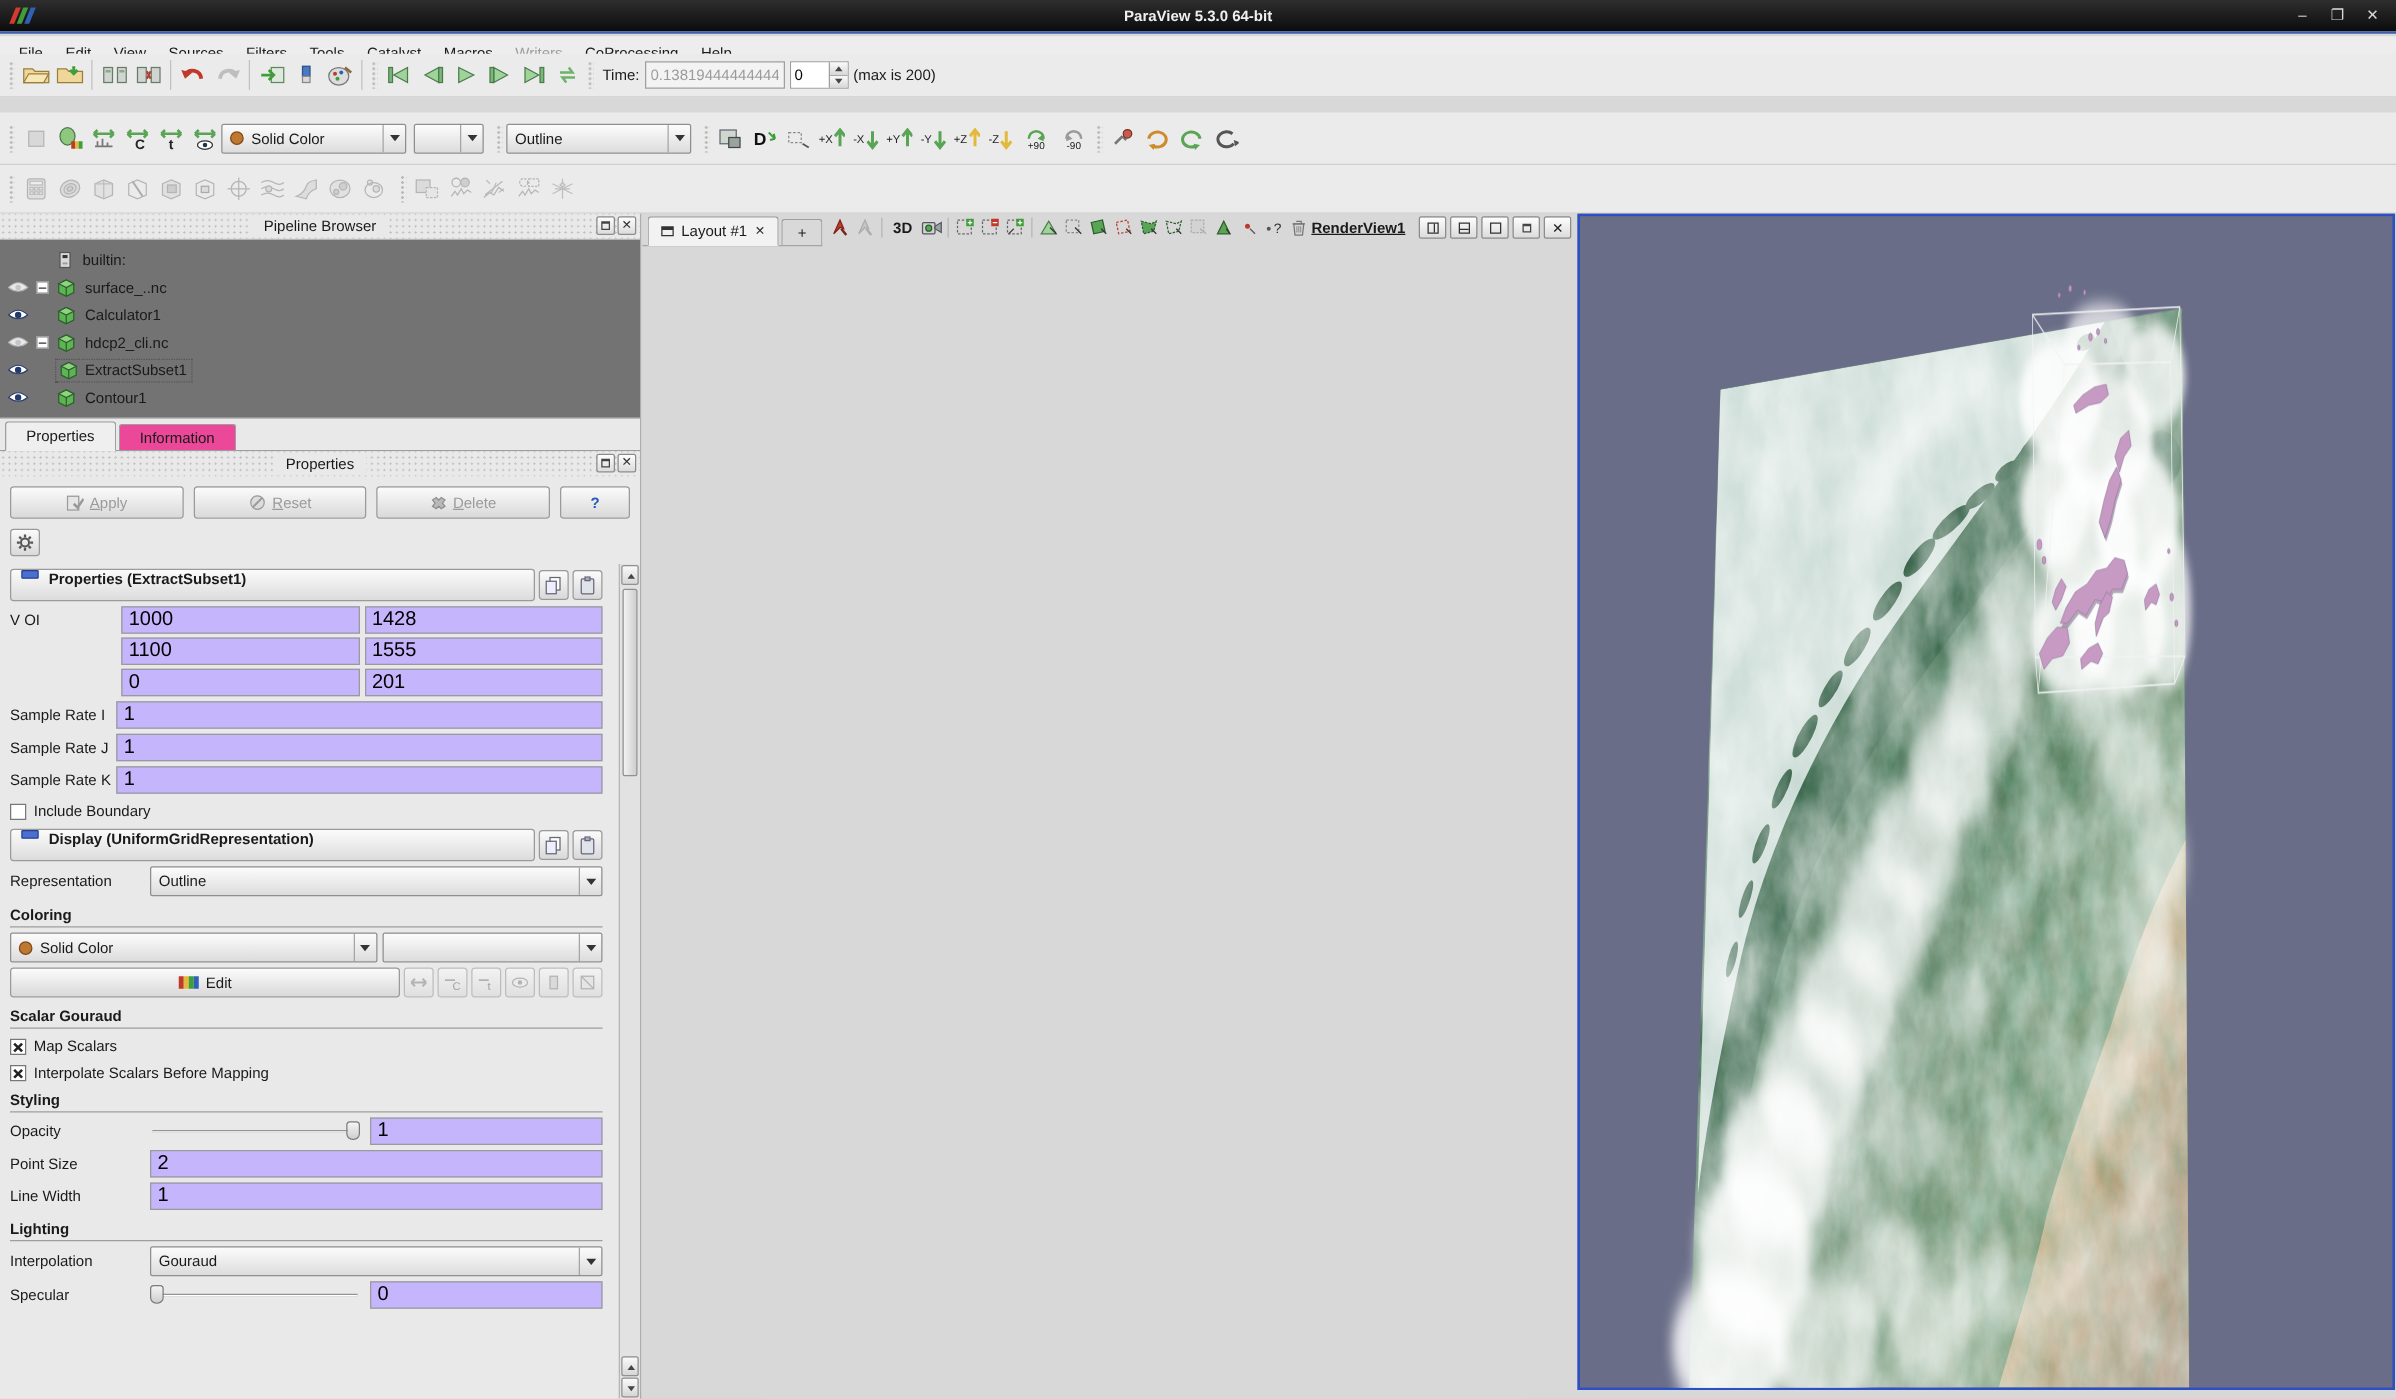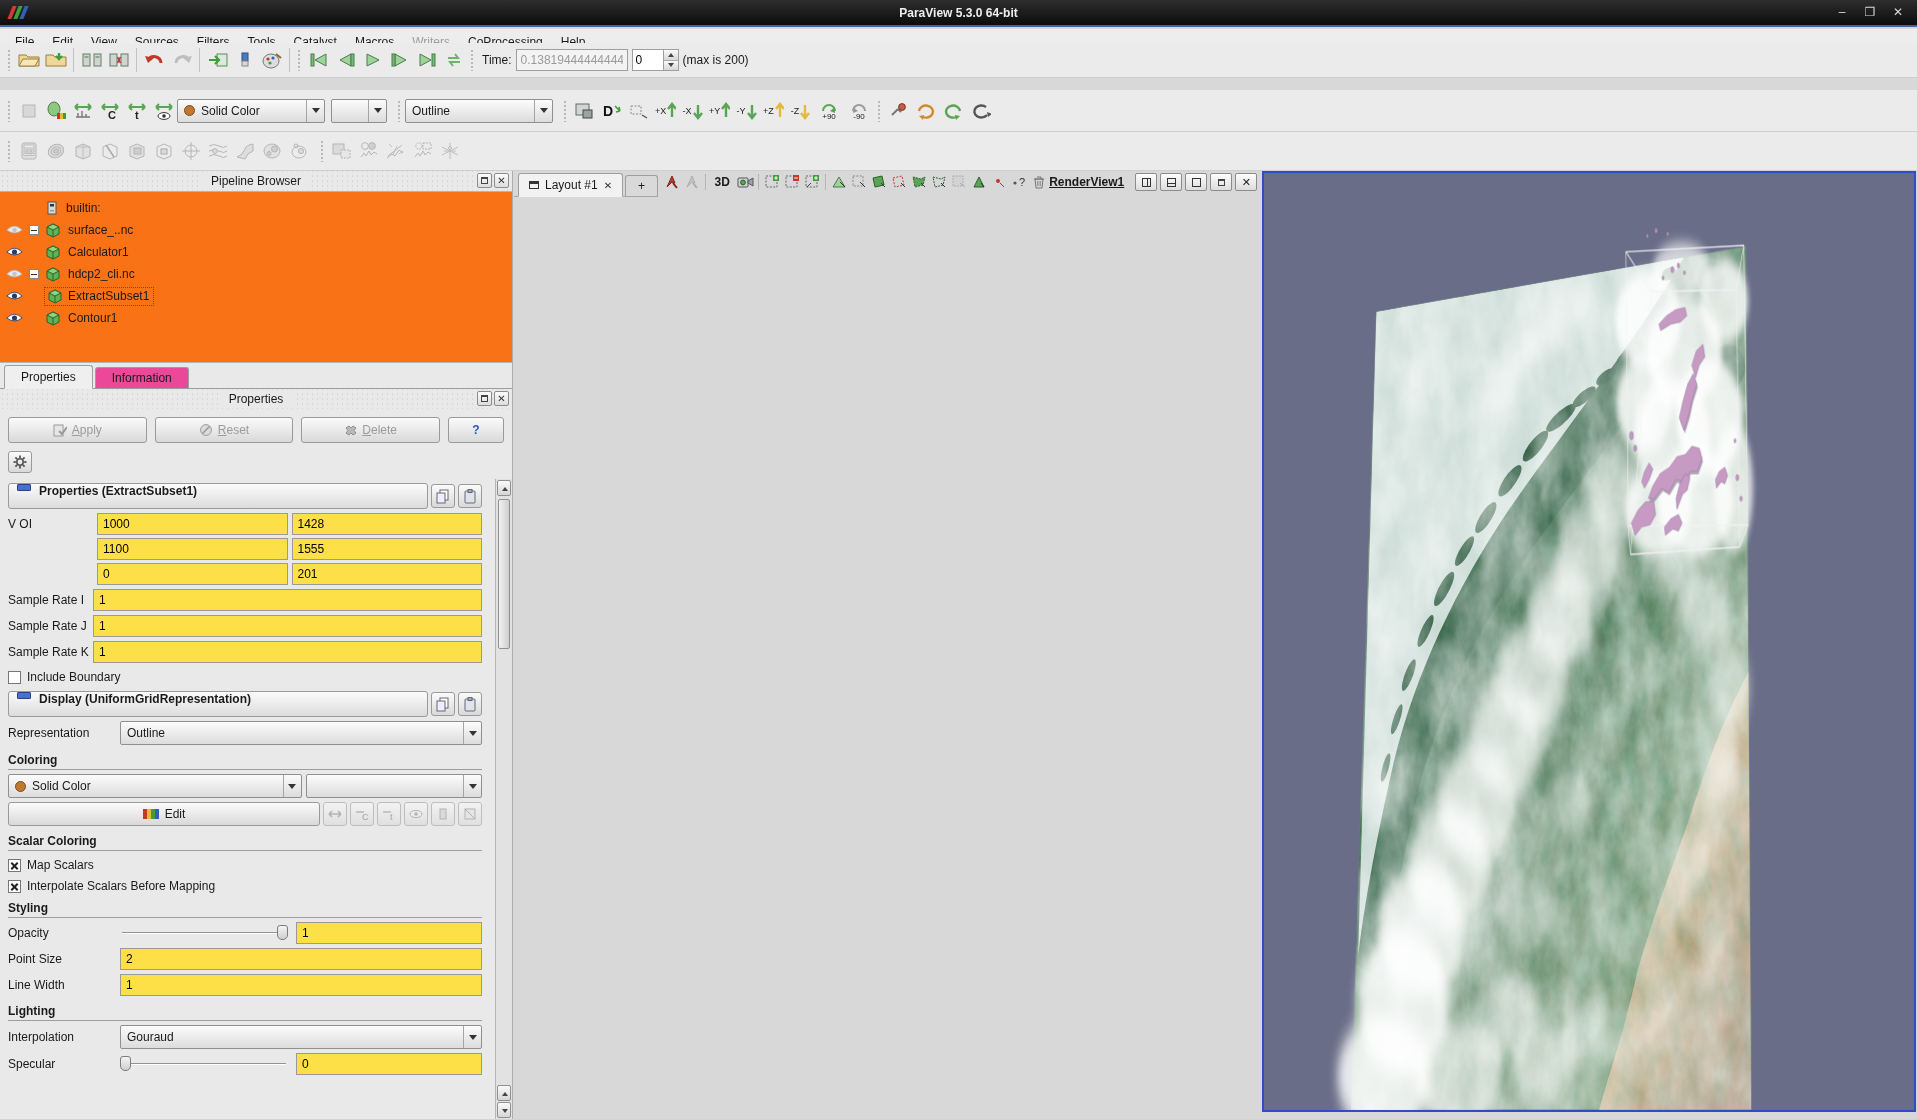--- a/index.html
+++ b/index.html
@@ -48,21 +48,21 @@
   .gray-ico { opacity:.55; filter:grayscale(1); }
 
   
   #leftdock { position:absolute; left:0; top:171px; width:513px; bottom:0; background:#e9e9e9; display:flex; flex-direction:column; border-right:1px solid #adadad; }
   .dock-title { height:20px; flex:0 0 auto; background:radial-gradient(circle,#c3c3c3 .8px,transparent 1px) 0 50%/5px 5px,#e9e9e9; display:flex; align-items:center; justify-content:center; position:relative; }
   .dock-title .dtlabel { background:#e9e9e9; padding:0 10px; }
   .dock-btns { position:absolute; right:3px; top:2px; display:flex; gap:2px; }
   .mini-btn { width:15px; height:15px; border:1px solid #8c8c8c; border-radius:2px; background:linear-gradient(#fdfdfd,#dcdcdc); display:flex; align-items:center; justify-content:center; font-size:10px; color:#333; }
   .float-glyph { width:7px; height:7px; border:1px solid #444; border-top-width:2px; }
 
-  #tree { background:#f97316; border:1px solid #b5b5b5; border-left:0; border-right:0; height:172px; flex:0 0 auto; padding-top:5px; overflow:hidden; }
+  #tree { background:#737373; border:1px solid #b5b5b5; border-left:0; border-right:0; height:144px; flex:0 0 auto; padding-top:5px; overflow:hidden; }
   .trow { height:22px; display:flex; align-items:center; padding-left:6px; }
   .eye { width:17px; height:12px; margin-right:6px; flex:0 0 auto; }
   .spacer { width:17px; margin-right:6px; flex:0 0 auto; }
   .expander { width:10px; height:10px; border:1px solid #888; background:#fff; margin-right:5px; position:relative; flex:0 0 auto; }
   .expander:before { content:""; position:absolute; left:1px; right:1px; top:4px; height:1px; background:#333; }
   .exp-spacer { width:15px; flex:0 0 auto; }
   .cube { width:17px; height:15px; margin-right:5px; flex:0 0 auto; }
   .tsel { display:flex; align-items:center; border:1px dotted #555; padding:1px 4px 1px 1px; }
   .tnosel { display:flex; align-items:center; padding:1px 4px 1px 1px; border:1px solid transparent; }
 
@@ -79,21 +79,21 @@
   #search-row { display:flex; gap:4px; padding:4px 8px 6px 8px; align-items:center; }
   #search-input { flex:1; height:22px; border:1px solid #9f9f9f; padding:0 5px; font-size:12px; background:#fff; }
   #search-gear { width:24px; height:22px; border:1px solid #9a9a9a; border-radius:3px; background:linear-gradient(#fbfbfb,#d9d9d9); display:flex; align-items:center; justify-content:center; }
 
   #pscroll { flex:1; overflow:hidden; position:relative; padding-right:22px; }
   .sect-head { display:flex; gap:3px; margin:4px 8px; align-items:center; }
   .sect-title { flex:1; height:26px; border:1px solid #9a9a9a; border-radius:3px; background:linear-gradient(#fbfbfb,#dcdcdc); display:flex; align-items:flex-start; padding-left:8px; font-weight:bold; gap:8px; }
   .blue-dash { width:14px; height:7px; background:#4a6fd0; border:1px solid #27418f; border-radius:1px; }
   .sq-btn { width:24px; height:24px; border:1px solid #9a9a9a; border-radius:3px; background:linear-gradient(#fbfbfb,#d9d9d9); display:flex; align-items:center; justify-content:center; flex:0 0 auto; }
   .prow { display:grid; grid-template-columns:112px 1fr; align-items:center; margin:4px 8px; }
-  .prow input, .voi-grid input { height:22px; border:1px solid #9a9a9a; padding:0 5px; font-size:12px; width:100%; background:#fde047; }
+  .prow input, .voi-grid input { height:22px; border:1px solid #9a9a9a; padding:0 5px; font-size:16px; width:100%; background:#c4b5fd; }
   .voi-grid { display:grid; grid-template-columns:85px 1fr 1fr; gap:3px 4px; margin:4px 8px; align-items:center; }
   .group-head { font-weight:bold; margin:8px 8px 2px 8px; border-bottom:1px solid #9e9e9e; padding-bottom:2px; }
   .chk-row { display:flex; align-items:center; gap:6px; margin:7px 8px; }
   .chkbox { width:13px; height:13px; border:1px solid #777; background:#fff; position:relative; flex:0 0 auto; }
   .chkbox.checked:before, .chkbox.checked:after { content:""; position:absolute; left:1px; top:5px; width:9px; height:2px; background:#222; }
   .chkbox.checked:before { transform:rotate(45deg); }
   .chkbox.checked:after { transform:rotate(-45deg); }
   .slider { position:relative; height:18px; }
   .slider .track { position:absolute; left:2px; right:2px; top:8px; height:2px; background:#8f958f; border-bottom:1px solid #fff; }
   .shandle { position:absolute; top:1px; width:11px; height:15px; background:linear-gradient(#f4f4f4,#cfcfcf); border:1px solid #7c7c7c; border-radius:3px 3px 5px 5px; }
@@ -822,21 +822,21 @@
             </svg>
           </span>
         <span class="sq-btn gray-ico">
             <svg width="16" height="14">
               <rect x="3" y="2" width="10" height="10" fill="#e3e3e3" stroke="#888"></rect>
               <path d="M3 2 L13 12" stroke="#888"></path>
             </svg>
           </span>
       </div>
 
-      <div class="group-head">Scalar Coloring</div>
+      <div class="group-head">Scalar Gouraud</div>
       <div class="chk-row">
         <span class="chkbox checked"></span>
         <span>Map Scalars</span>
       </div>
       <div class="chk-row">
         <span class="chkbox checked"></span>
         <span>Interpolate Scalars Before Mapping</span>
       </div>
 
       <div class="group-head">Styling</div>

